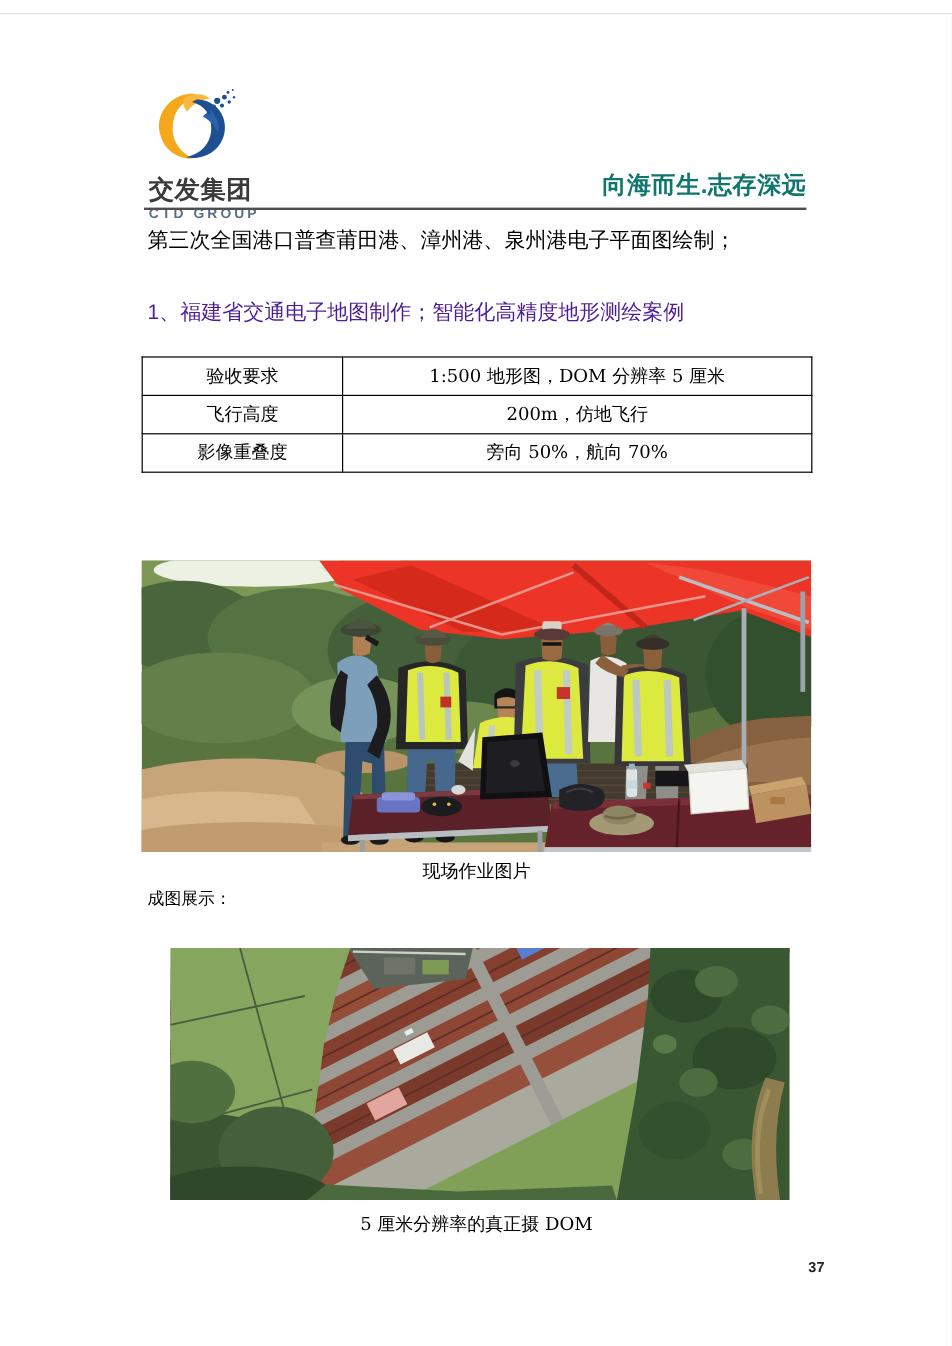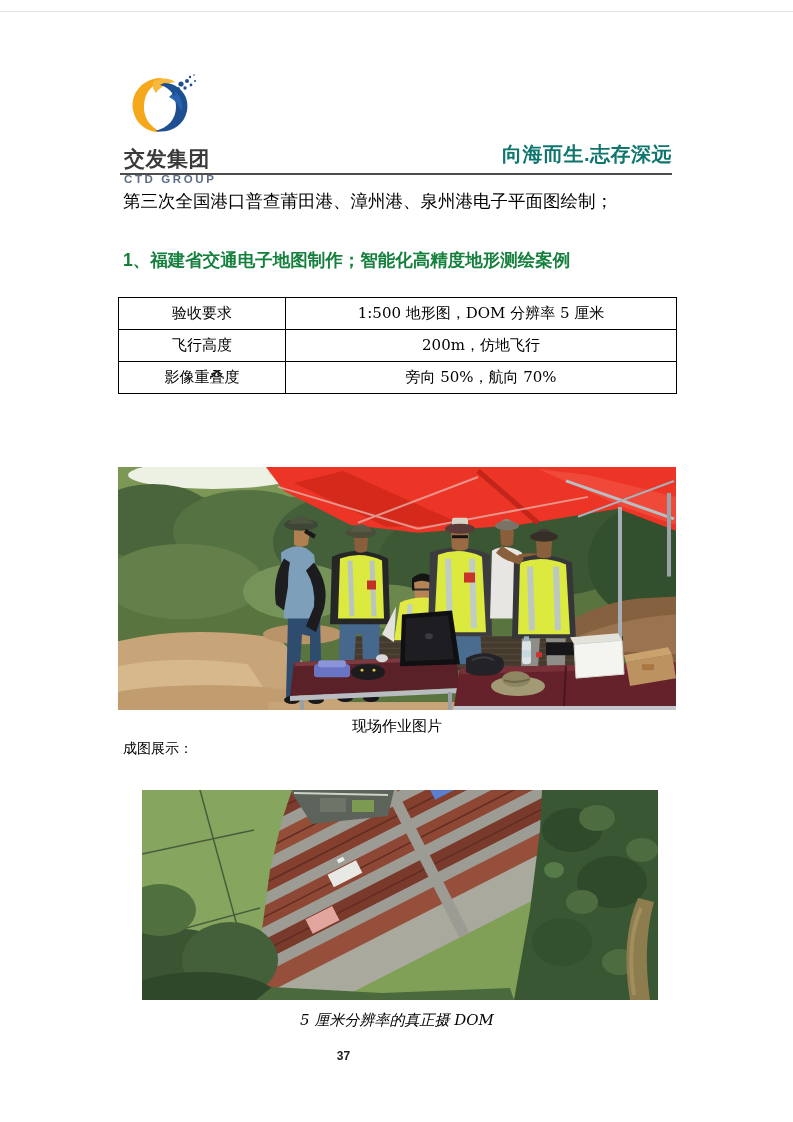--- a/index.html
+++ b/index.html
@@ -27,21 +27,21 @@
   }
   .header-rule {
     position:absolute; left:120px; top:161px; width:552px; height:0;
     border-top:2px solid #4d4d4d;
   }
   
   .intro { position:absolute; left:123px; top:176px; width:572px; font-size:17.5px; line-height:1.55; }
   .case-heading {
     position:absolute; left:123px; top:236px; width:572px;
     font-family:"Liberation Sans","DejaVu Sans",sans-serif;
-    font-weight:bold; font-size:17.5px; color:#15803d;
+    font-weight:normal; font-size:17.5px; color:#4c1d95;
   }
   
   .spec-table {
     position:absolute; left:118px; top:285px; width:559px;
     border-collapse:collapse; table-layout:fixed;
   }
   .spec-table td {
     border:1px solid #000; text-align:center; vertical-align:middle;
     font-size:15px; height:31px; padding:0 4px;
   }
@@ -50,23 +50,23 @@
   
   .figure1 { position:absolute; left:118px; top:455px; width:558px; height:243px; }
   .figure2 { position:absolute; left:142px; top:778px; width:516px; height:210px; }
   .figure1 svg, .figure2 svg { width:100%; height:100%; display:block; }
   .fig-caption1 { position:absolute; left:118px; top:705px; width:558px; text-align:center; font-size:15px; }
   .result-heading {
     position:absolute; left:123px; top:728px;
     font-family:"Liberation Sans","DejaVu Sans",sans-serif;
     font-weight:normal; font-size:14px;
   }
-  .fig-caption2 { position:absolute; left:118px; top:999px; width:558px; text-align:center; font-size:15px;font-style:italic; }
+  .fig-caption2 { position:absolute; left:118px; top:999px; width:558px; text-align:center; font-size:15px; }
   .page-number {
-    position:absolute; left:0; top:1037px; width:687px; text-align:center;
+    position:absolute; left:0; top:1037px; width:687px; text-align:right;
     font-family:"Liberation Sans","DejaVu Sans",sans-serif;
     font-size:12px; font-weight:bold; color:#222;
   }
 </style>
 </head>
 <body>
 
 <div class="page">
 
   <div class="logo">

